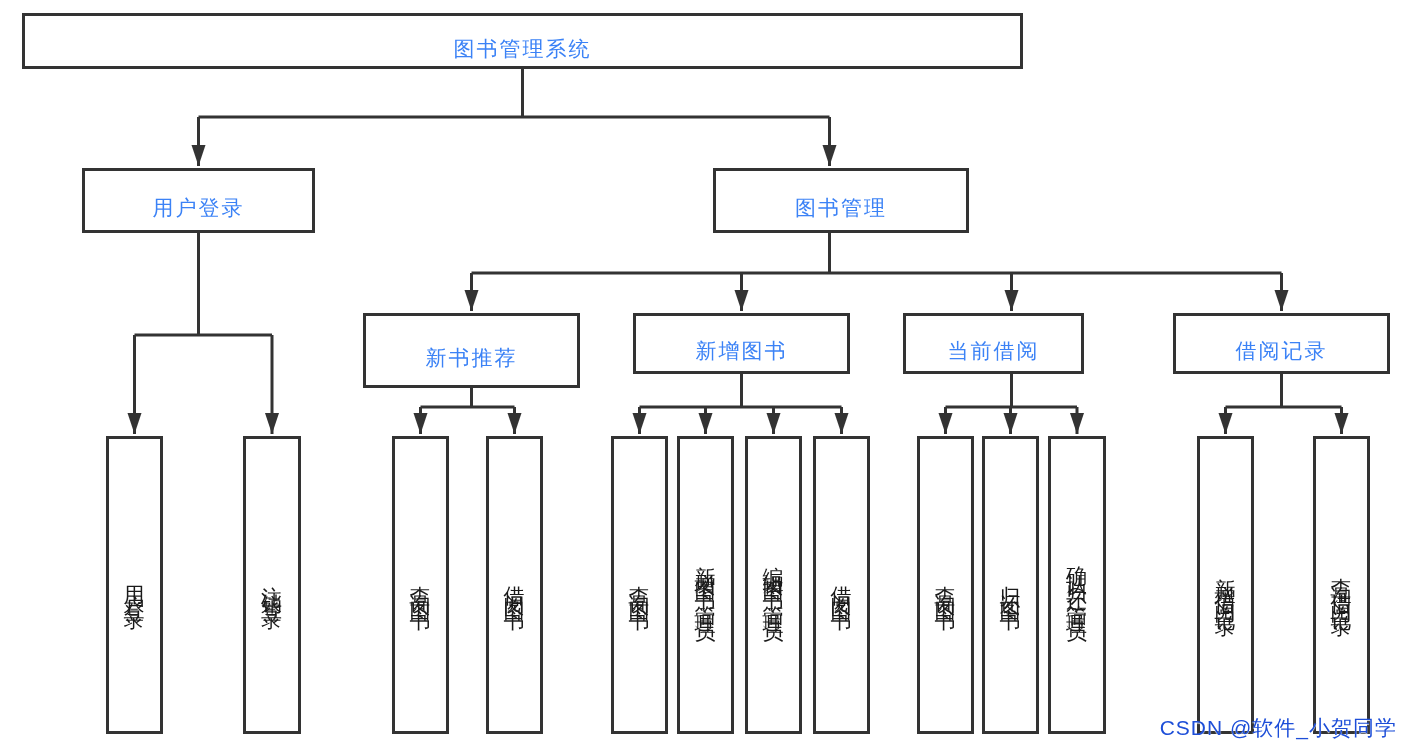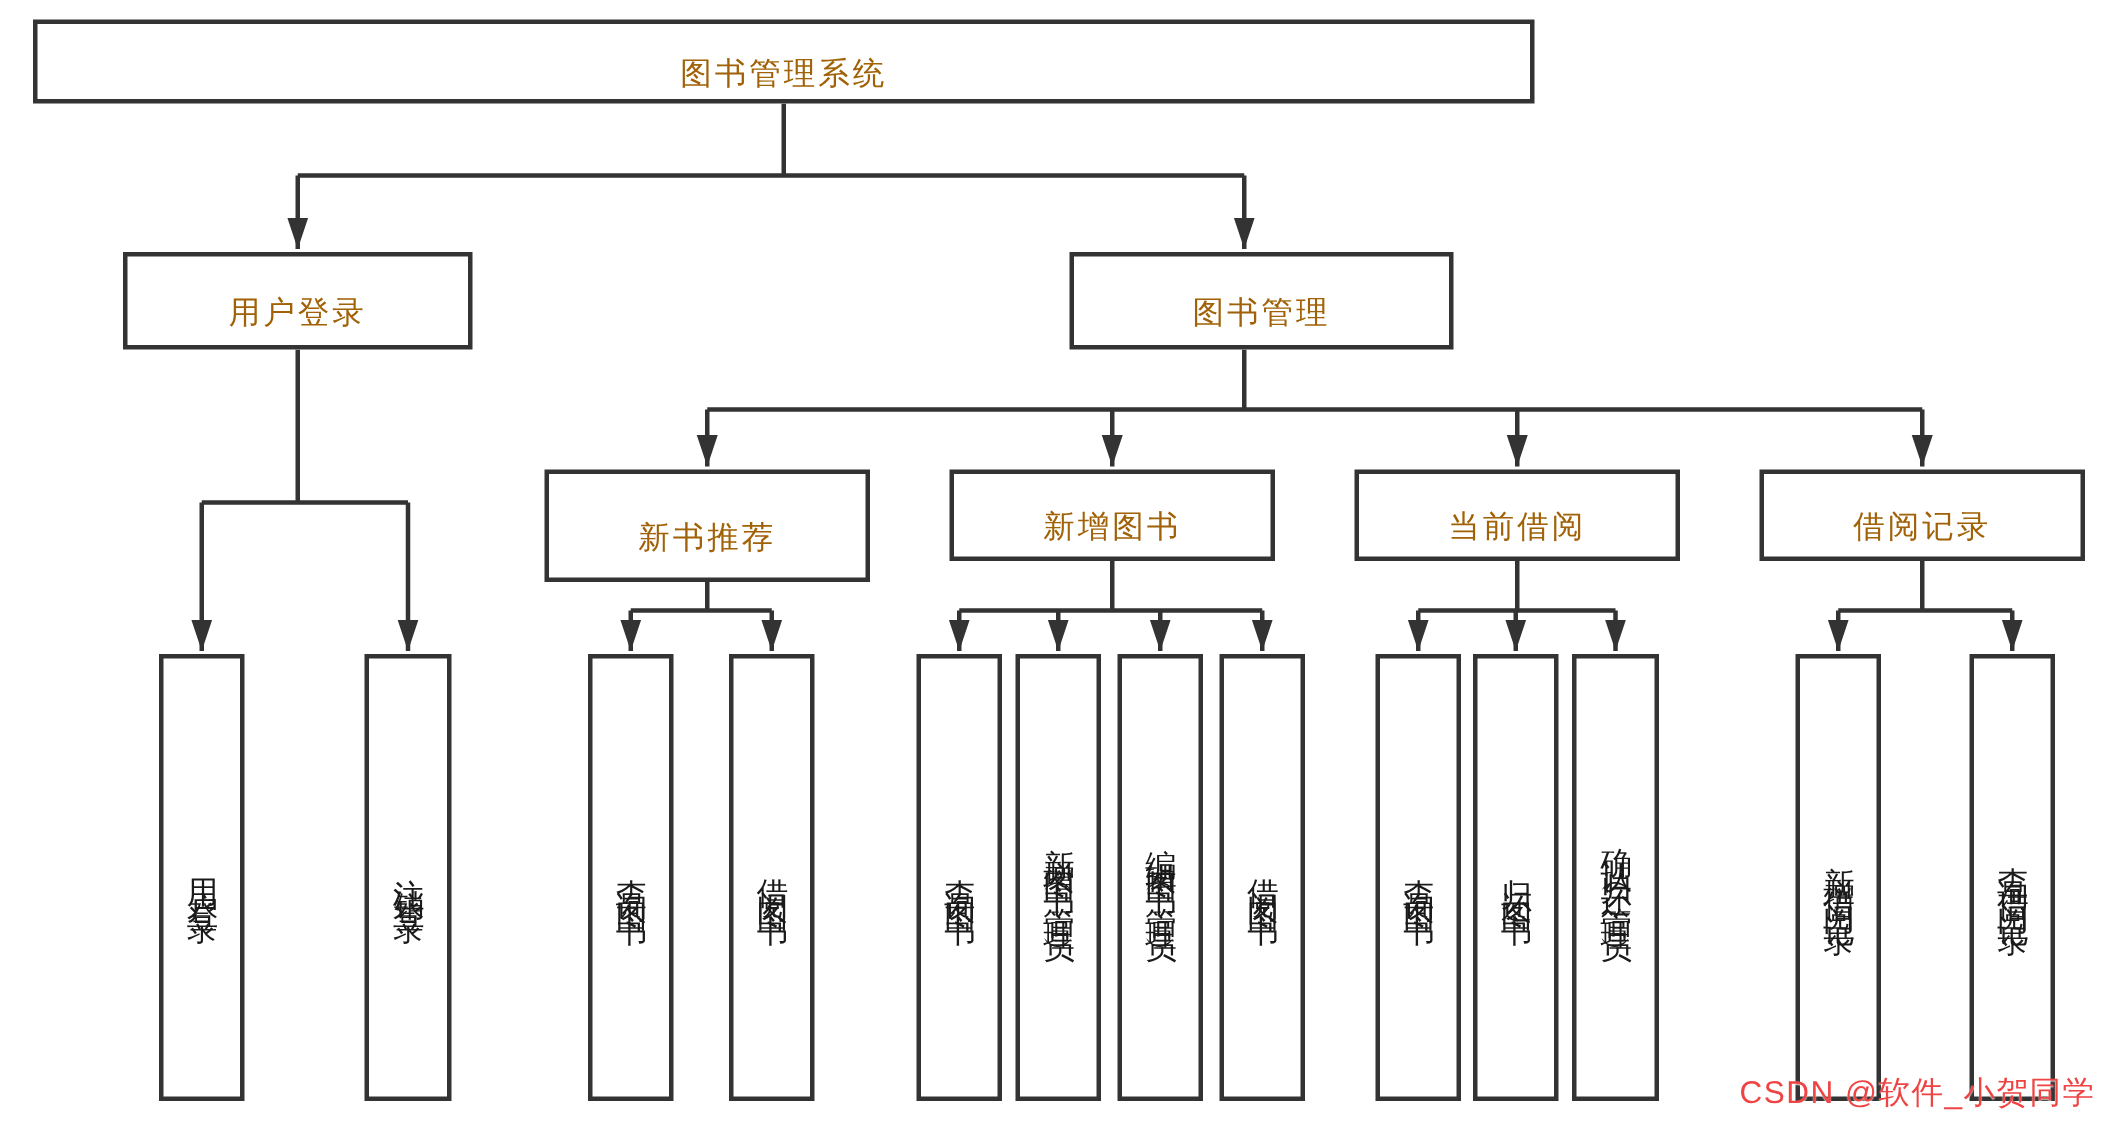--- a/index.html
+++ b/index.html
@@ -17,21 +17,21 @@
     border:3px solid #333333;
     background:#ffffff;
     display:flex;
     align-items:center;
     justify-content:center;
     z-index:2;
   }
   .node .hlabel{
     font-size:21px;
     letter-spacing:2px;
-    color:#a16207;
+    color:#3b82f6;
     white-space:nowrap;
     margin-top:15px;
   }
   .leaf{
     position:absolute;
     box-sizing:border-box;
     border:3px solid #333333;
     background:#ffffff;
     display:flex;
     align-items:center;
@@ -47,21 +47,21 @@
     letter-spacing:0.38em;
     line-height:1.1;
     color:#1a1a1a;
     white-space:nowrap;
   }
   .watermark{
     position:absolute;
     right:8px;
     bottom:5px;
     font-size:21px;
-    color:#ef4444;
+    color:#1d4ed8;
     text-shadow:0 1px 1px rgba(255,255,255,0.9);
     z-index:3;
     letter-spacing:1px;
     white-space:nowrap;
   }
 </style>
 </head>
 <body>
 
 <div class="canvas">
@@ -115,21 +115,21 @@
   <div class="node" style="left:713px;top:168px;width:256px;height:65px">
     <span class="hlabel">图书管理</span>
   </div>
 
   <div class="node" style="left:363px;top:313px;width:217px;height:75px">
     <span class="hlabel">新书推荐</span>
   </div>
   <div class="node" style="left:633px;top:313px;width:217px;height:61px">
     <span class="hlabel">新增图书</span>
   </div>
-  <div class="node" style="left:903px;top:313px;width:217px;height:61px">
+  <div class="node" style="left:903px;top:313px;width:181px;height:61px">
     <span class="hlabel">当前借阅</span>
   </div>
   <div class="node" style="left:1173px;top:313px;width:217px;height:61px">
     <span class="hlabel">借阅记录</span>
   </div>
 
   <div class="leaf" style="left:106px;width:57px">
     <span class="vlabel">用户登录</span>
   </div>
   <div class="leaf" style="left:243px;width:58px">

